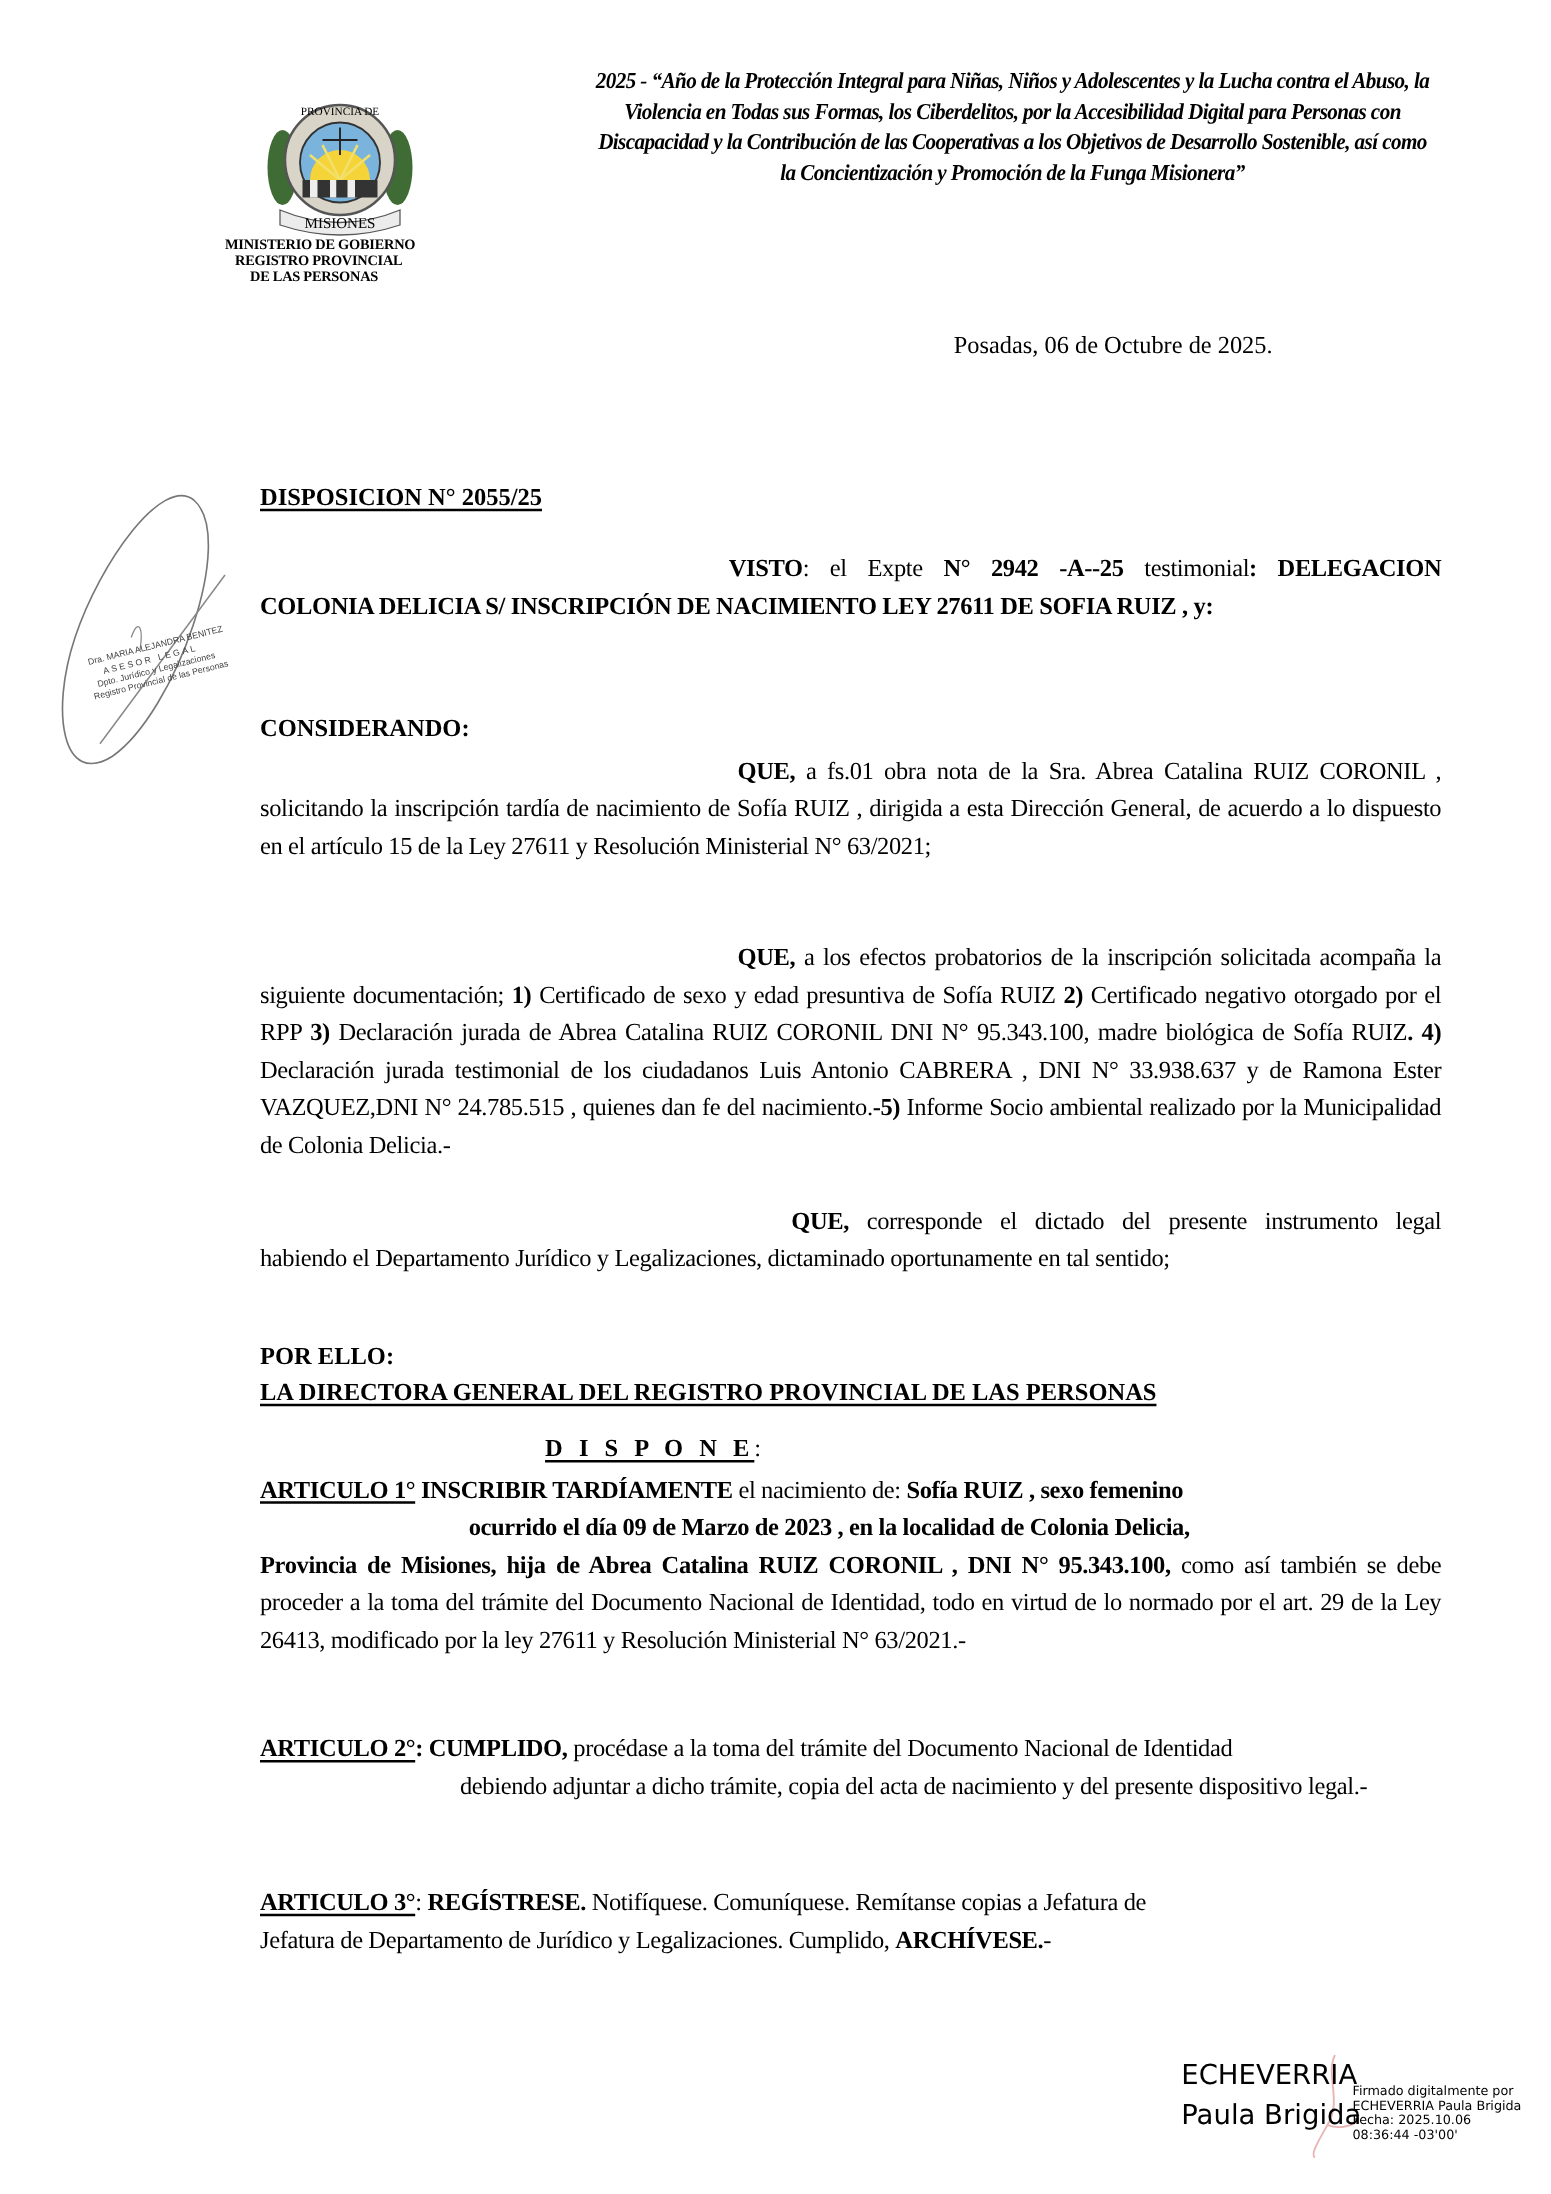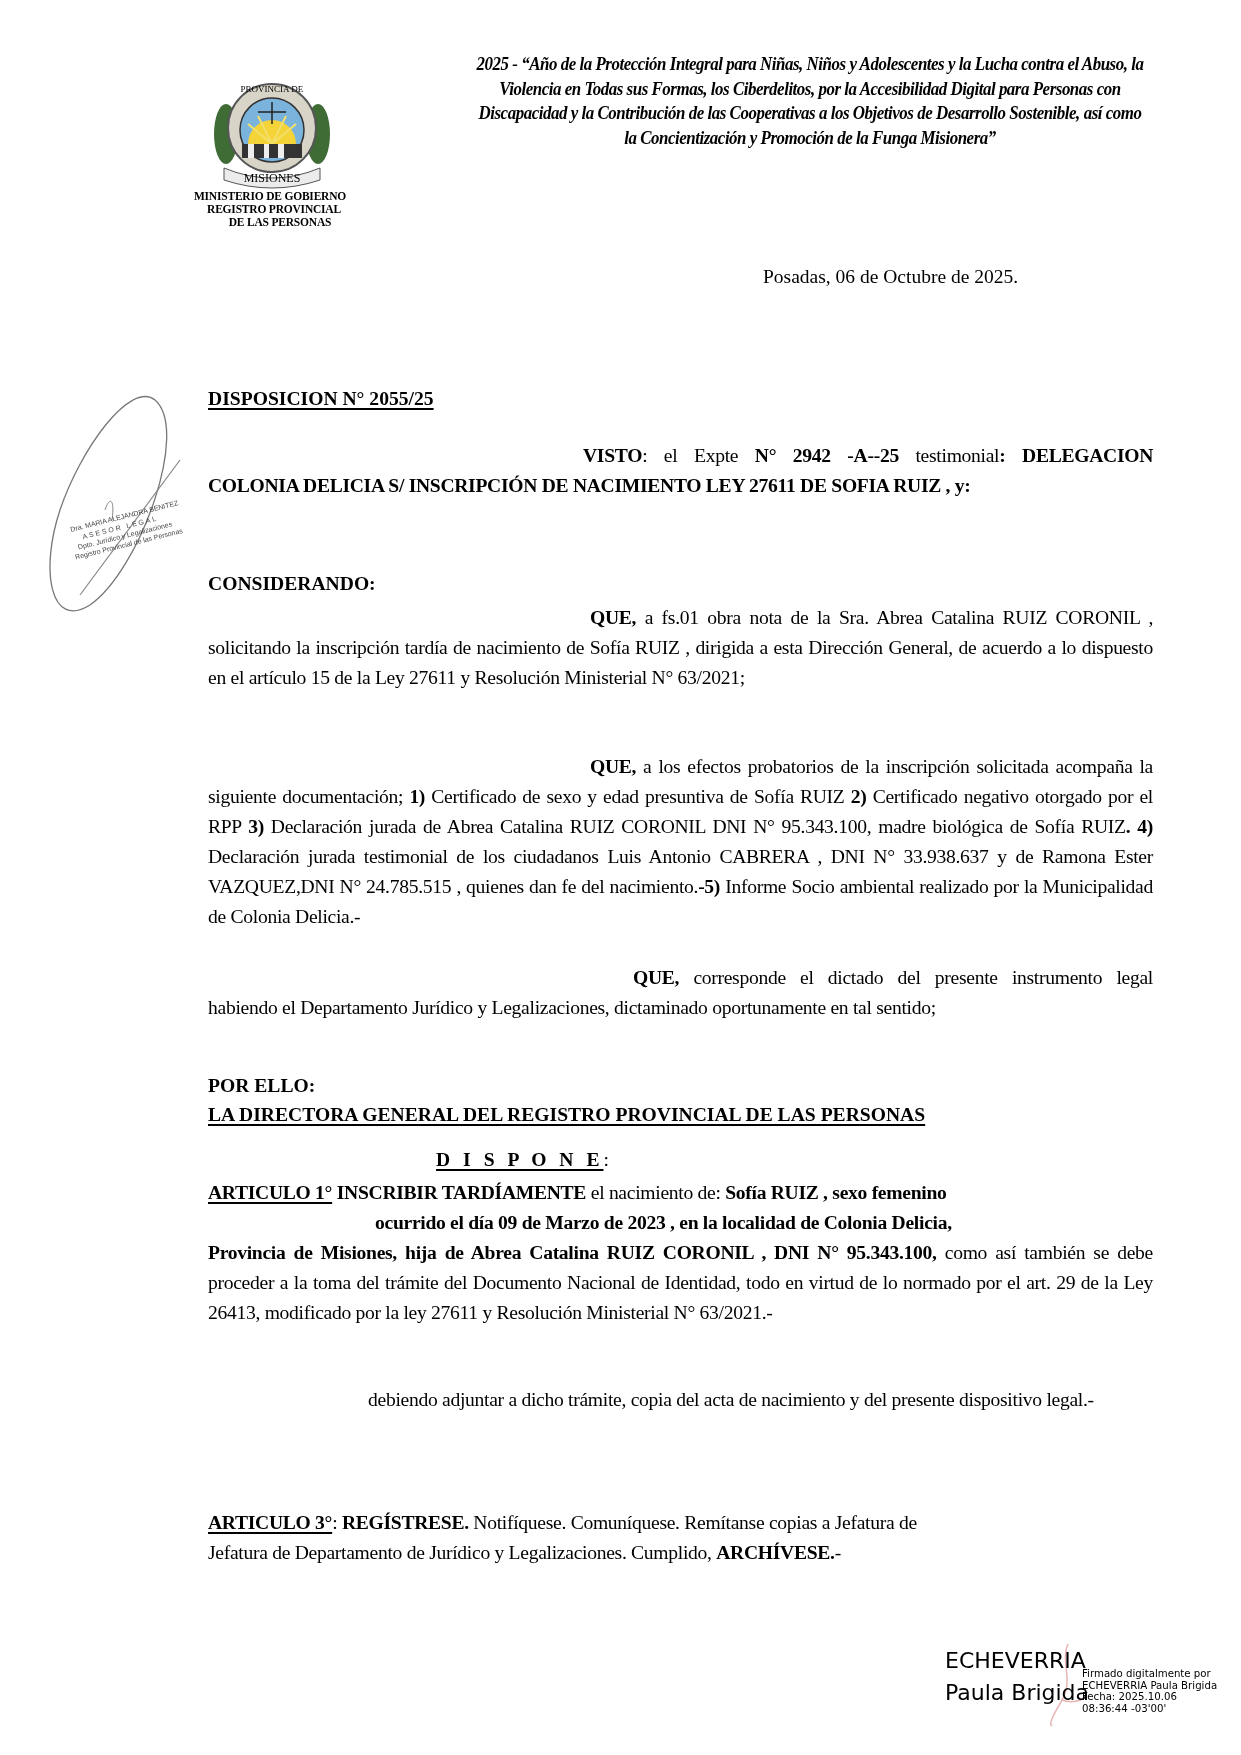--- a/index.html
+++ b/index.html
@@ -71,21 +71,21 @@
   <rect x="70" y="72" width="6" height="14" fill="#eee"></rect>
 
   <line x1="50" y1="40" x2="78" y2="40" stroke="#222" stroke-width="1.5"></line>
   <line x1="64" y1="30" x2="64" y2="52" stroke="#222" stroke-width="1.5"></line>
   <text x="64" y="20" font-size="9" text-anchor="middle" font-family="Liberation Serif, serif">PROVINCIA DE</text>
 
   <path d="M16 96 Q64 116 112 96 L112 108 Q64 124 16 108 Z" fill="#ececec" stroke="#555"></path>
   <text x="64" y="110" font-size="12" text-anchor="middle" font-family="Liberation Serif, serif">MISIONES</text>
 </svg>
 
-<div class="abs ministry" style="top:190px;text-align:center;">
+<div class="abs ministry" style="top:190px;">
   <div>MINISTERIO DE GOBIERNO</div>
   <div style="padding-left:8px">REGISTRO PROVINCIAL</div>
   <div style="padding-left:20px">DE LAS PERSONAS</div>
 </div>
 
 <div id="motto" class="abs">2025 - “Año de la Protección Integral para Niñas, Niños y Adolescentes y la Lucha contra el Abuso, la Violencia en Todas sus Formas, los Ciberdelitos, por la Accesibilidad Digital para Personas con Discapacidad y la Contribución de las Cooperativas a los Objetivos de Desarrollo Sostenible, así como la Concientización y Promoción de la Funga Misionera”</div>
 
 <div id="place-date" class="abs">Posadas, 06 de Octubre de 2025.</div>
 
 <svg id="side-sign" class="abs" viewBox="0 0 190 250">
@@ -125,20 +125,21 @@
 <div id="directora" class="abs u">LA  DIRECTORA GENERAL DEL REGISTRO PROVINCIAL DE LAS PERSONAS</div>
 <div id="dispone" class="abs"><span class="t">D I S P O N E</span><span>:</span></div>
 
 <div class="abs body-text" style="top:1178px;">
   <div style="white-space:nowrap"><span class="b u">ARTICULO 1°</span><span class="b">  INSCRIBIR  TARDÍAMENTE</span><span> el nacimiento de:  </span><span class="b"> Sofía RUIZ , sexo femenino</span></div>
   <div style="white-space:nowrap"><span class="indent-art1"></span><span class="b">ocurrido el día 09  de  Marzo  de  2023  , en la localidad de Colonia Delicia,</span></div>
   <div class="just"><span class="b">Provincia de Misiones, hija de Abrea Catalina RUIZ CORONIL , DNI N° 95.343.100,</span><span>  como así también se debe proceder a la toma del trámite del Documento Nacional de Identidad, todo en virtud de lo normado por el art. 29 de la Ley 26413, modificado por la ley 27611 y Resolución Ministerial N° 63/2021.-</span></div>
 </div>
 
 <div class="abs body-text" style="top:1385px;">
+  <div style="white-space:nowrap"><span class="b u">ARTICULO 2°</span><span class="b">:</span><span class="b"> CUMPLIDO,</span><span> procédase a la toma del trámite del Documento Nacional de Identidad</span></div>
   <div class="just"><span class="indent-art"></span><span>debiendo adjuntar a dicho trámite, copia del acta de nacimiento y del presente dispositivo legal.-</span></div>
 </div>
 
 <div class="abs body-text" style="top:1508px;">
   <div style="white-space:nowrap"><span class="b u">ARTICULO 3°</span><span>:</span><span class="b"> REGÍSTRESE.</span><span> Notifíquese. Comuníquese. Remítanse copias a Jefatura de</span></div>
   <div style="white-space:nowrap"><span>Jefatura de Departamento de Jurídico y Legalizaciones. Cumplido, </span><span class="b">ARCHÍVESE.</span><span>-</span></div>
 </div>
 
 <svg id="dsig-mark" class="abs" viewBox="0 0 50 88">
   <path d="M28 4 C20 20 34 40 22 60 C14 74 8 84 12 86 M22 60 C32 64 44 60 46 56" fill="none" stroke="#e8b4b4" stroke-width="1.5"></path>

